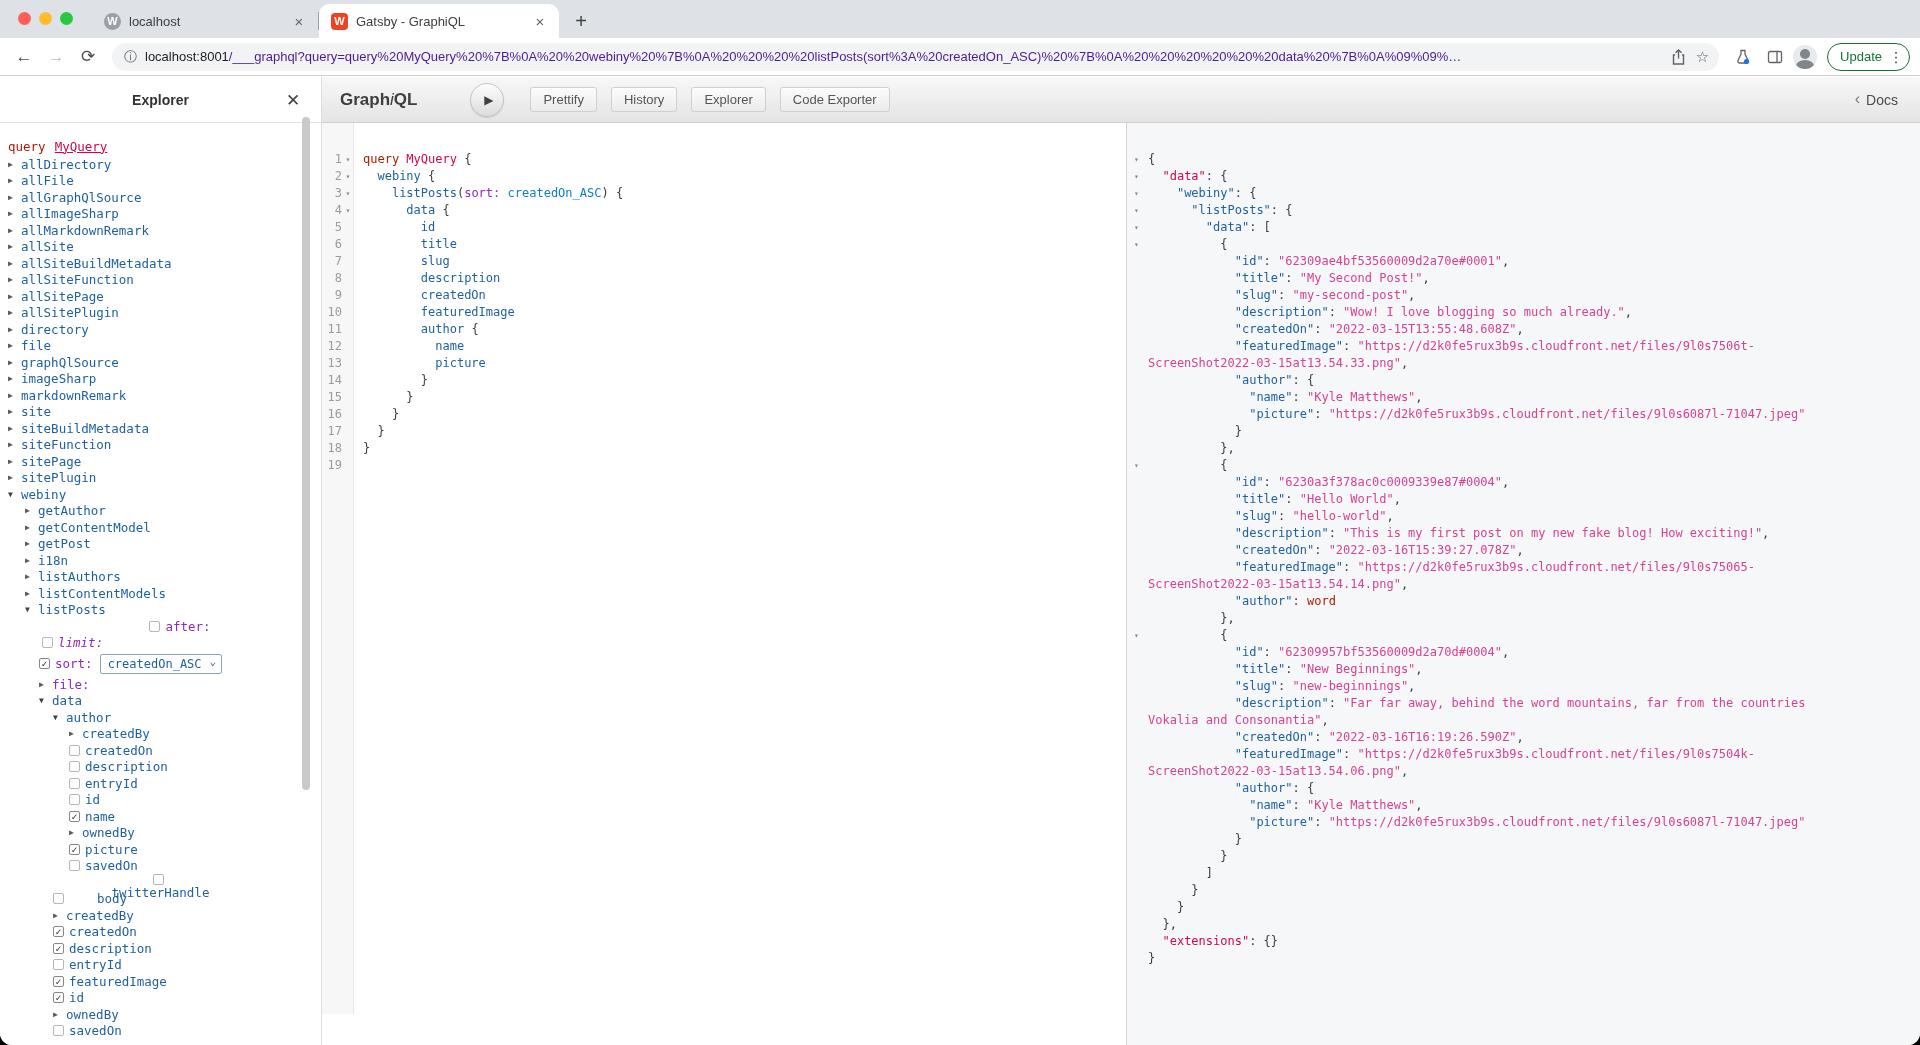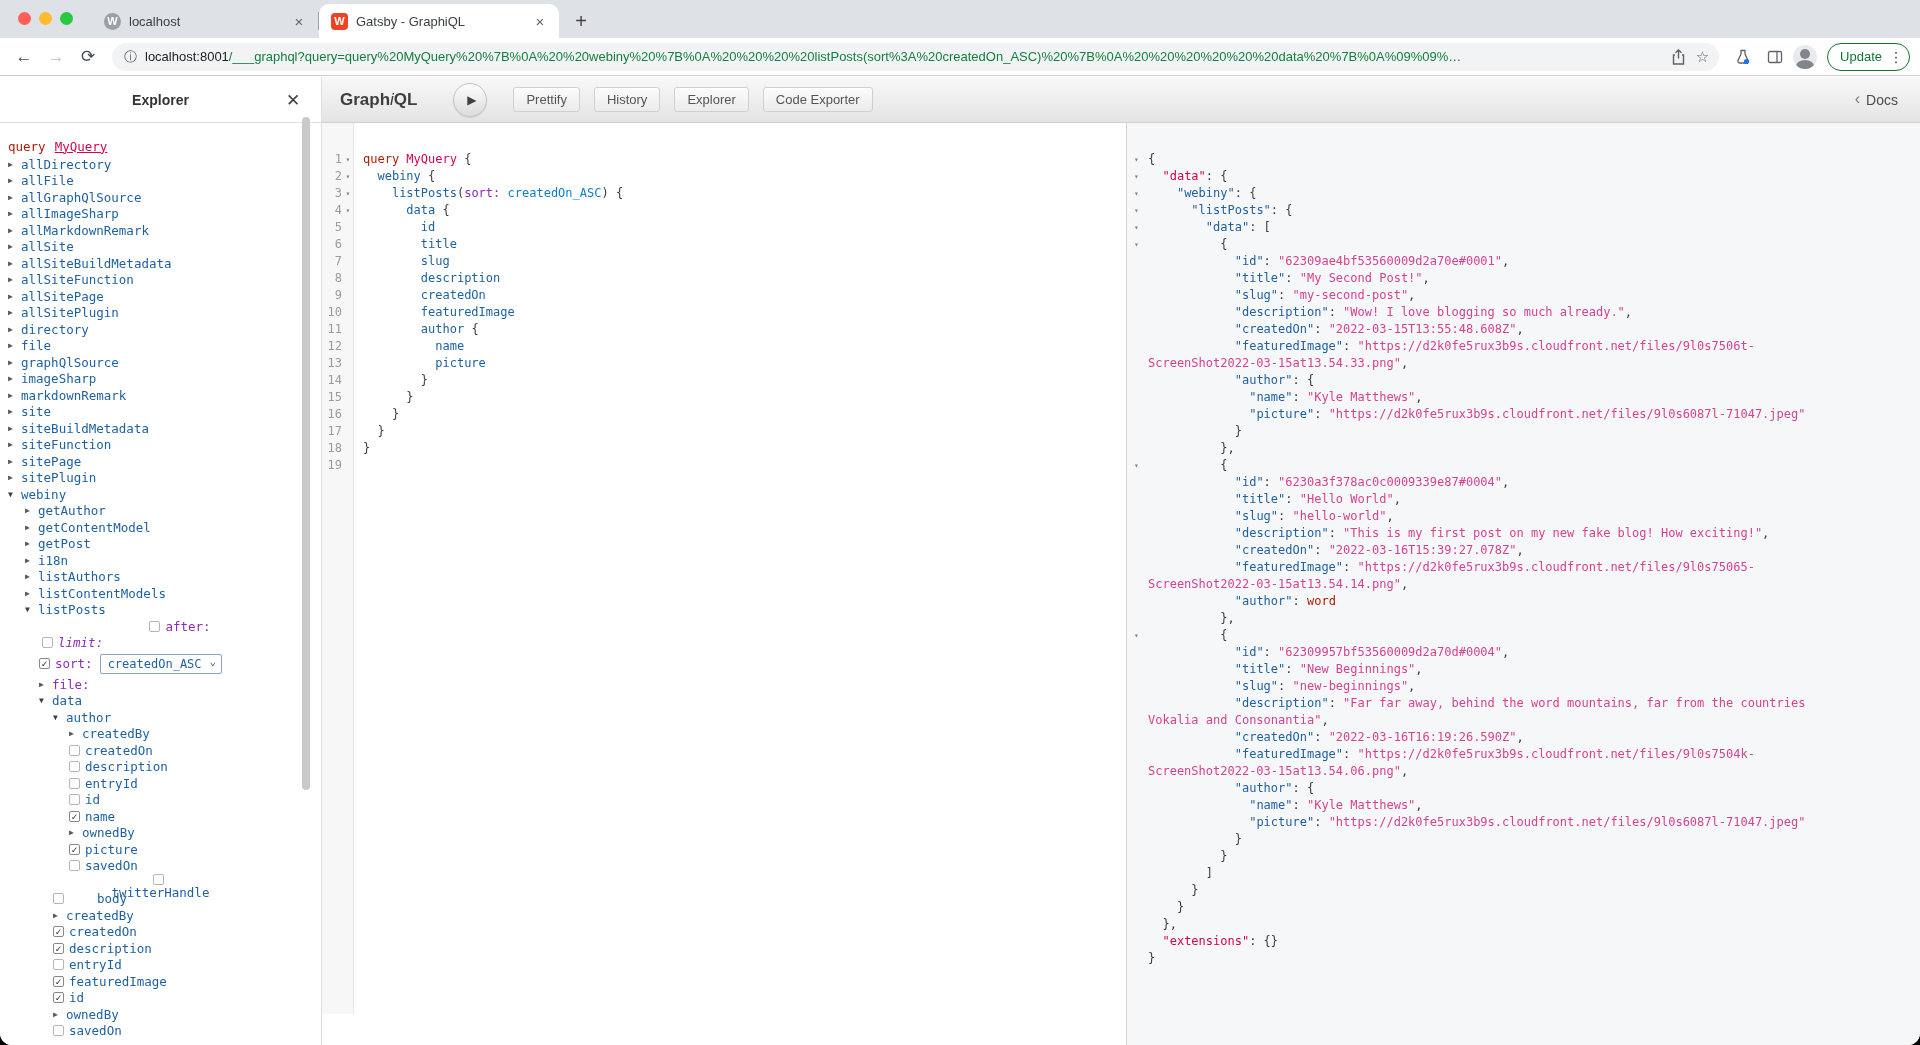--- a/index.html
+++ b/index.html
@@ -25,21 +25,21 @@
             font-size:20px; color:#444; }
   .chromebar { height:38px; background:#fff; border-bottom:1px solid #cdced0; display:flex; align-items:center;
                padding:0 10px; gap:4px; }
   .navic { width:28px; height:28px; display:flex; align-items:center; justify-content:center; font-size:17px; color:#454a4e; }
   .navic.disabled { color:#bdc1c6; }
   .omnibox { flex:1; height:28px; background:#f1f3f4; border-radius:14px; margin:0 6px; display:flex;
              align-items:center; padding:0 10px 0 12px; overflow:hidden; }
   .omni-info { color:#5f6368; font-size:13px; margin-right:8px; flex:none; }
   .omni-url { font-size:13px; white-space:nowrap; overflow:hidden; flex:1; }
   .omni-url .dom { color:#202124; }
-  .omni-url .path { color:#15803d; }
+  .omni-url .path { color:#4c1d95; }
   .omni-ic { flex:none; margin-left:10px; display:flex; align-items:center; }
   .star { color:#5f6368; font-size:15px; }
   .avatar { width:24px; height:24px; border-radius:50%; background:#e8eaed; position:relative; overflow:hidden; flex:none; }
   .avatar:before { content:""; position:absolute; left:7px; top:4px; width:10px; height:10px; border-radius:50%; background:#80868b; }
   .avatar:after { content:""; position:absolute; left:3px; top:15px; width:18px; height:12px; border-radius:50%; background:#80868b; }
   .update-chip { display:flex; align-items:center; gap:7px; border:1.5px solid #137333; border-radius:14px;
                  height:28px; padding:0 6px 0 12px; margin-left:6px; }
   .update-chip .u-txt { color:#137333; font-size:13px; font-weight:500; }
   .update-chip .u-dots { color:#3c4043; font-size:14px; letter-spacing:0; }
 
@@ -69,21 +69,21 @@
   .xselect { margin-left:7px; height:20px; border:1px solid #8ea4bd; border-radius:2px; background:#fff;
              display:inline-flex; align-items:center; padding:0 5px 0 7px; gap:8px; }
   .xsel-val { color:#1F61A0; font-size:12px; }
   .xsel-ch { color:#33536f; font-size:11px; margin-top:-4px; }
   .exp-scrollbar { position:absolute; top:40px; right:11px; width:8px; height:673px; border-radius:4px; background:#c9c9c9; }
 
   
   .right { flex:1; display:flex; flex-direction:column; min-width:0; }
   .topbar { height:46px; flex:none; background:linear-gradient(#f8f8f8,#e4e4e4); border-bottom:1px solid #d0d0d0;
             display:flex; align-items:center; padding:0 22px 0 18px; }
-  .logo { font-size:17px; font-weight:600; color:#3e3e3e; margin-right:36px; }
+  .logo { font-size:17px; font-weight:600; color:#3e3e3e; margin-right:53px; }
   .logo i { font-weight:400; }
   .play { width:34px; height:34px; border-radius:17px; border:1px solid #c3c3c3;
           background:linear-gradient(#fdfdfd,#dcdcdc); display:flex; align-items:center; justify-content:center;
           box-shadow:0 1px 1px rgba(0,0,0,.12); }
   .play span { color:#404040; font-size:12px; margin-left:3px; }
   .tb-buttons { display:flex; gap:14px; margin-left:26px; }
   .tb-btn { background:linear-gradient(#fcfcfc,#ebebeb); border:1px solid #d0d0d0; border-radius:3px;
             padding:4px 12px; font-size:13px; color:#555; box-shadow:0 1px 0 #fff inset; }
   .docs { margin-left:auto; display:flex; align-items:center; gap:6px; color:#4c4c4c; font-size:14px; }
   .docs .chev { color:#7a7a7a; font-size:16px; margin-top:-2px; }

